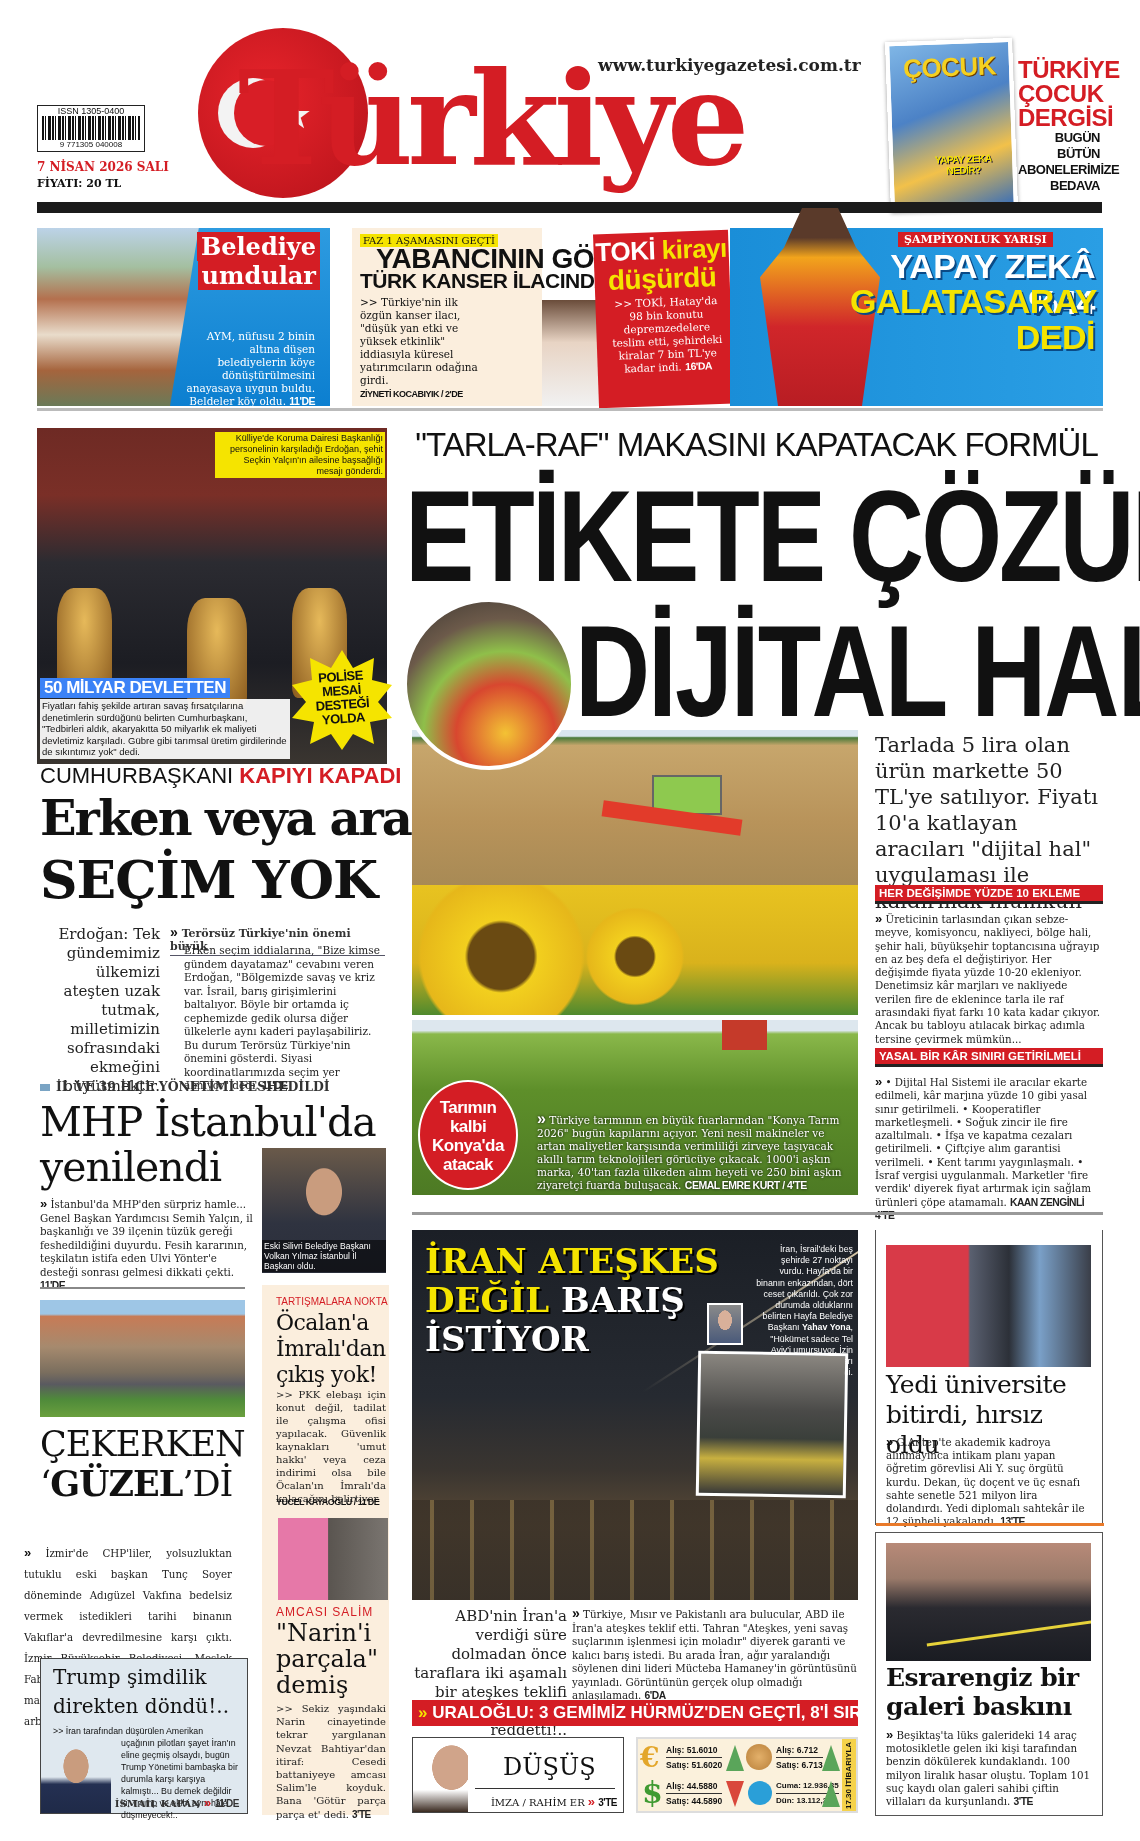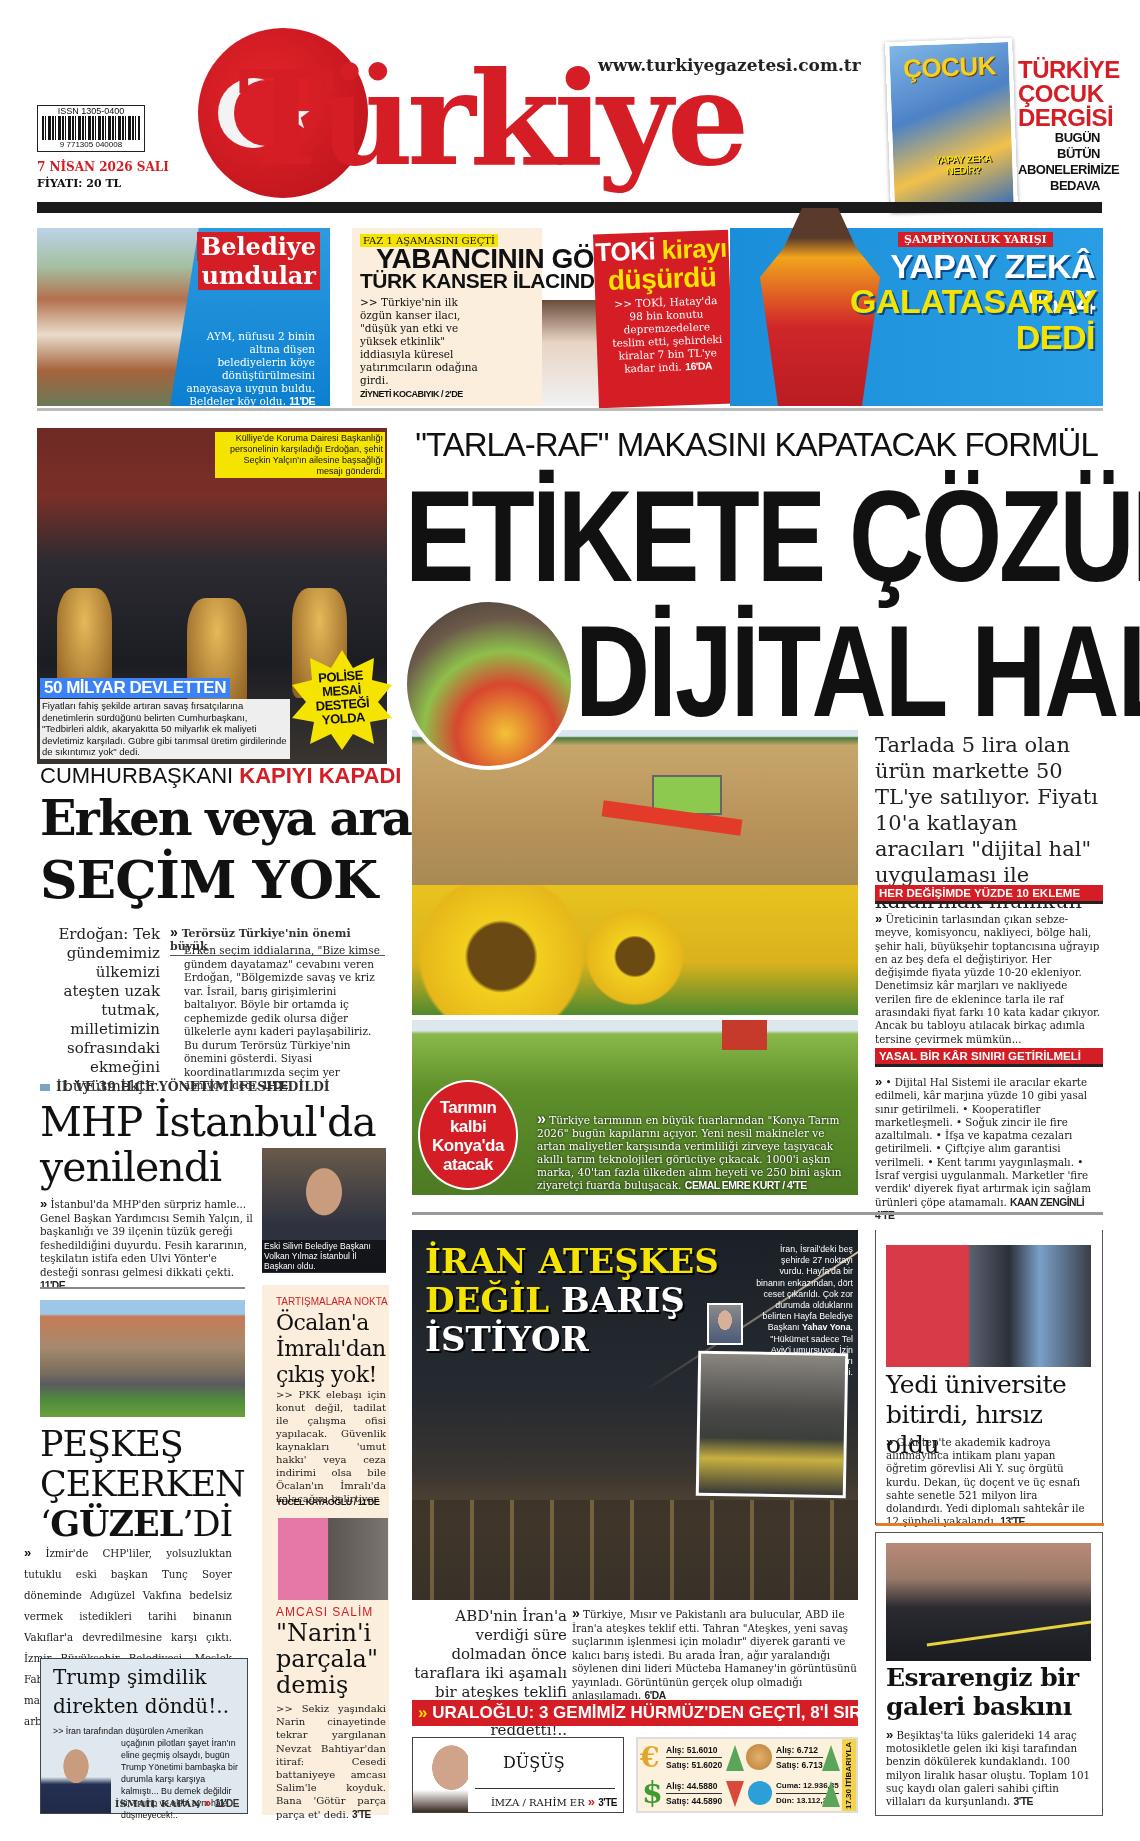--- a/index.html
+++ b/index.html
@@ -165,21 +165,20 @@
 <div class="photo" style="left:262px;top:1148px;width:124px;height:125px;background:radial-gradient(ellipse at 50% 35%,#c99c7e 0,#c99c7e 20%,transparent 21%),linear-gradient(180deg,#6a5a4a,#2f3340 60%,#2a2e3a)"></div>
 <div class="abs sans" style="left:262px;top:1240px;width:124px;font-size:8.5px;line-height:10px;color:#fff;background:rgba(0,0,0,.55);padding:1px 2px">Eski Silivri Belediye Başkanı Volkan Yılmaz İstanbul İl Başkanı oldu.</div>
 <div class="abs serif" style="left:40px;top:1197px;width:215px;font-size:10.3px;line-height:13.5px;color:#222">
   <span class="arrows" style="font-size:13px">»</span>
   <span>İstanbul'da MHP'den sürpriz hamle... Genel Başkan Yardımcısı Semih Yalçın, il başkanlığı ve 39 ilçenin tüzük gereği feshedildiğini duyurdu. Fesih kararının, teşkilatın istifa eden Ulvi Yönter'e desteği sonrası gelmesi dikkati çekti.</span> <b class="cond">11'DE</b>
 </div>
 <div class="abs" style="left:40px;top:1287px;width:205px;height:2px;background:#888"></div>
 
 <div class="photo" style="left:40px;top:1300px;width:205px;height:117px;background:linear-gradient(180deg,#9ec6e6 0,#9ec6e6 12%,#c77b56 14%,#a68a6e 40%,#7a6e5e 62%,#5a5a60 72%,#4f8a3a 85%,#6aa03e)"></div>
 <div class="abs serif" style="left:40px;top:1424px;width:210px;font-size:35px;line-height:40px;letter-spacing:-1px">
-  <div>PEŞKEŞ</div>
   <div>ÇEKERKEN</div>
   <div><span>‘</span><b>GÜZEL</b><span>’Dİ</span></div>
 </div>
 <div class="abs serif" style="left:24px;top:1542px;width:208px;font-size:10.3px;line-height:21px;color:#222;text-align:justify">
   <span class="arrows" style="font-size:13px">»</span>
   <span>İzmir'de CHP'liler, yolsuzluktan tutuklu eski başkan Tunç Soyer döneminde Adıgüzel Vakfına bedelsiz vermek istedikleri tarihi binanın Vakıflar'a devredilmesine karşı çıktı. İzmir Büyükşehir Belediyesi, Meslek Fabrikası olarak kullandığı binayı üç mahkeme kararına rağmen boşaltmadı, arbede çıktı.</span> <b class="cond">10'DA</b>
 </div>
 
 <div class="abs" style="left:40px;top:1658px;width:208px;height:156px;background:#dfe8ef;border:1px solid #444">
   <div class="serif" style="font-size:20px;line-height:29px;padding:4px 10px 0 12px">Trump şimdilik direkten döndü!..</div>
@@ -226,21 +225,21 @@
 </div>
 
 <div class="abs redband" style="left:412px;top:1700px;width:446px;height:26px;font-size:17px;line-height:26px;padding-left:6px;white-space:nowrap;overflow:hidden">
   <span style="color:#f5e400">»</span>
   <span>URALOĞLU: 3 GEMİMİZ HÜRMÜZ'DEN GEÇTİ, 8'İ SIRADA</span>
   
 </div>
 
 <div class="abs" style="left:412px;top:1737px;width:212px;height:76px;border:1px solid #444;background:#fff">
   <div class="photo" style="left:0;top:0;width:55px;height:74px;background:radial-gradient(ellipse at 70% 40%,#d0a48a 0,#d0a48a 35%,transparent 36%),linear-gradient(180deg,#fff,#fff 70%,#3a2a20)"></div>
-  <div class="serif" style="position:absolute;left:90px;top:15px;font-size:16px">DÜŞÜŞ</div>
+  <div class="serif" style="position:absolute;left:90px;top:15px;font-size:24px">DÜŞÜŞ</div>
   <div class="abs" style="left:62px;top:50px;width:140px;height:1px;background:#333"></div>
   <div class="abs" style="right:6px;bottom:3px;font-size:10px;white-space:nowrap">
     <span>İMZA / RAHİM ER</span>
     <span class="arrows" style="color:#d41d24;font-size:13px">»</span>
     <b class="cond">3'TE</b>
   </div>
 </div>
 
 <div class="abs" style="left:636px;top:1737px;width:222px;height:76px;background:#fbf1dc;border:2px solid #ddd">
   <div style="position:absolute;left:2px;top:2px;width:104px;height:34px">

